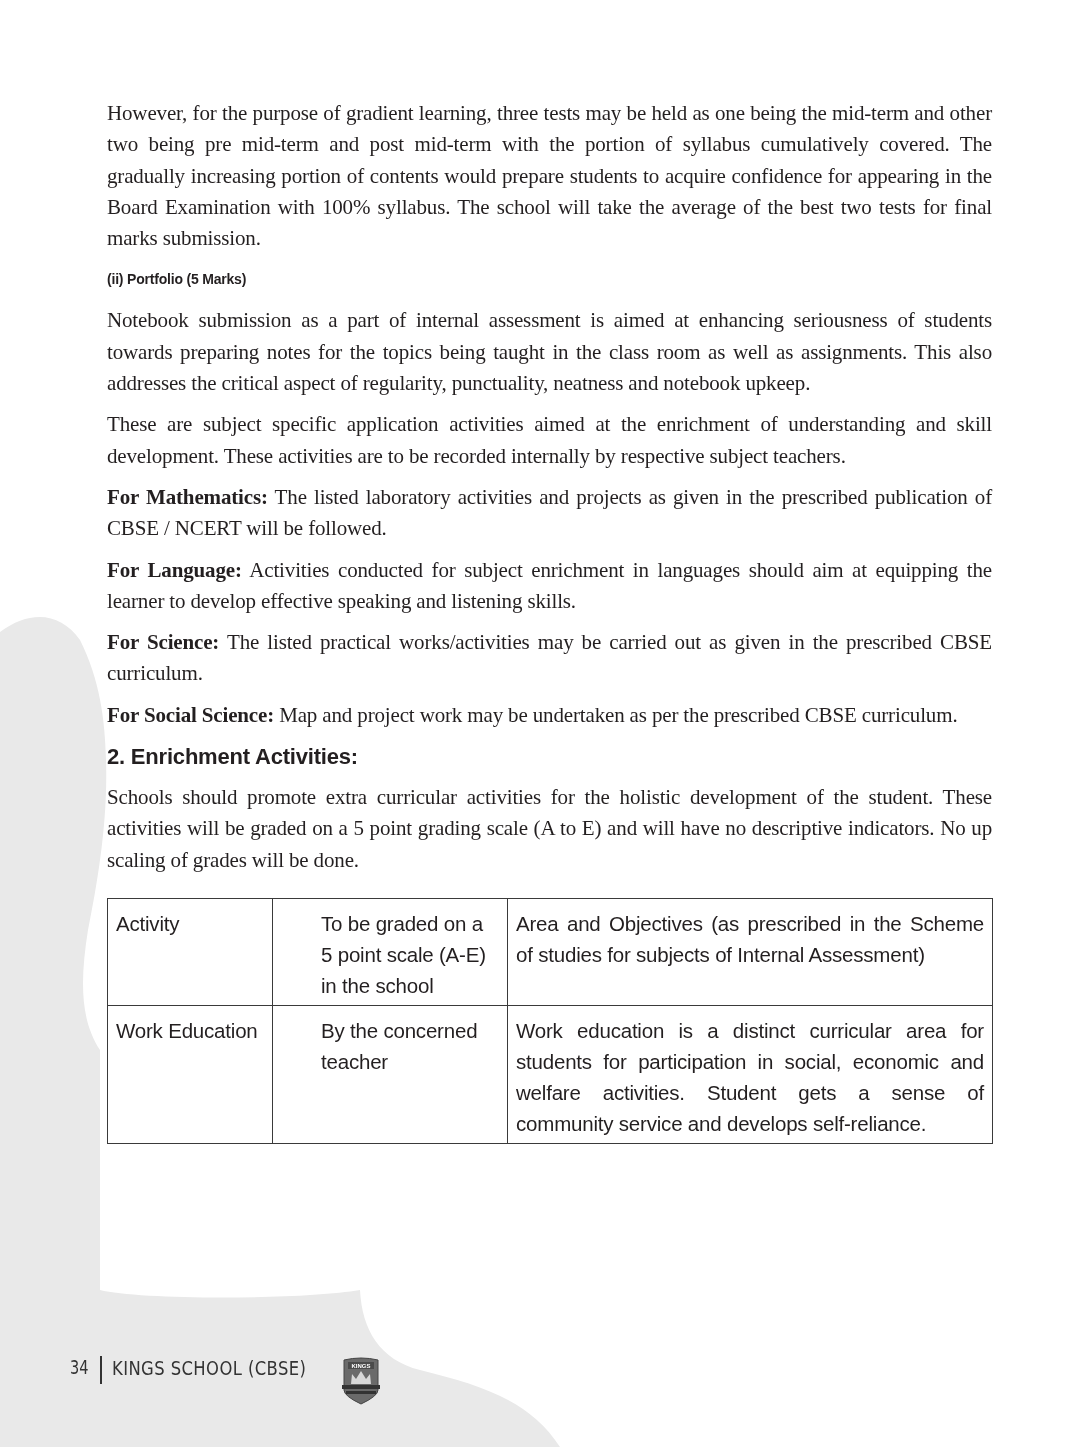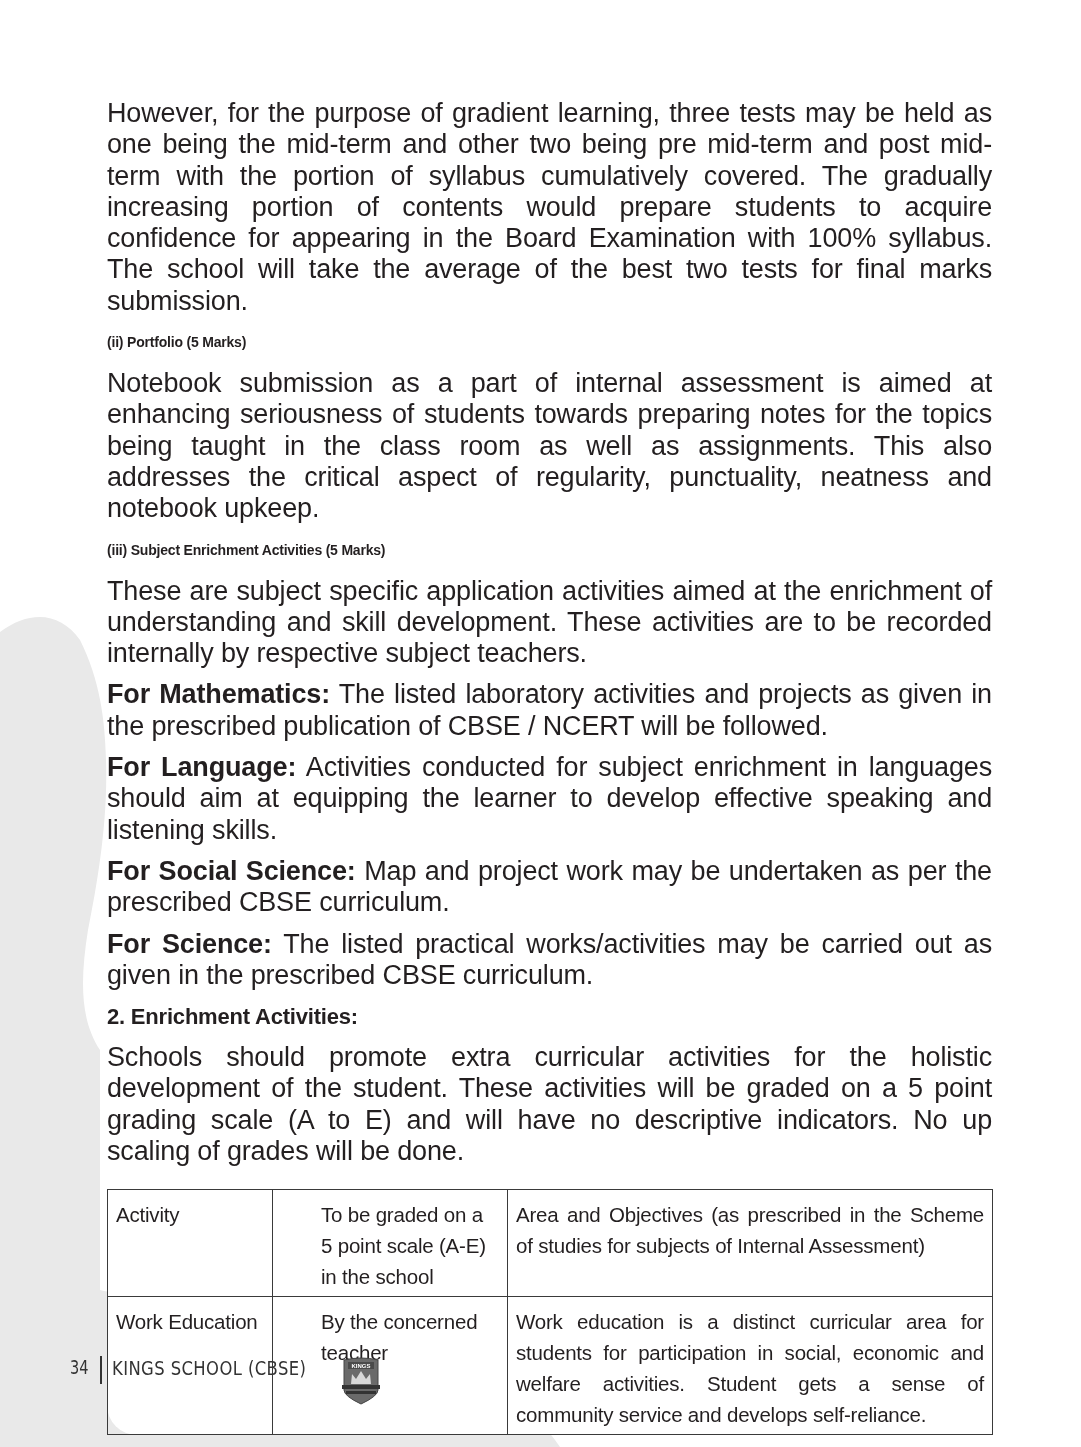--- a/index.html
+++ b/index.html
@@ -7,22 +7,22 @@
       width: 1081px; height: 1447px; position: relative; overflow: hidden;
       background: #ffffff;
       font-family: "Liberation Sans", "DejaVu Sans", sans-serif;
       color: #231f20;
     }
     .bg-shape { position: absolute; left: 0; top: 0; width: 1081px; height: 1447px; z-index: 0; }
     .content {
       position: absolute; left: 107px; top: 98px; width: 885px; z-index: 1;
     }
     p.body {
-      margin: 0 0 10px 0; font-size: 27px; line-height: 31.3px;
-      text-align: justify; letter-spacing: -0.15px;
+      margin: 0 0 10px 0; font-size: 21px; line-height: 31.3px;
+      text-align: justify; letter-spacing: -0.15px; font-family: Liberation Serif, serif;
     }
     p.body b { font-weight: bold; }
     h3.sub {
       margin: 0 0 10px 0; font-size: 14px; line-height: 31px; font-weight: bold;
       letter-spacing: -0.2px;
     }
     h2.sec {
       margin: 0 0 10px 0; font-size: 22px; line-height: 31px; font-weight: bold;
       letter-spacing: -0.2px;
     }
@@ -51,27 +51,26 @@
 <svg class="bg-shape" viewBox="0 0 1081 1447" preserveAspectRatio="none">
   <path d="M0,632 C30,610 60,612 80,640 C100,680 105,720 106,760 C108,820 98,880 88,930 C80,980 80,1020 100,1050 L100,1290 C140,1300 300,1300 360,1290 C362,1330 380,1360 420,1370 C480,1385 530,1400 560,1447 L0,1447 Z" fill="#e9e9e9"></path>
 </svg>
 
 <div class="content">
   <p class="body">However, for the purpose of gradient learning, three tests may be held as one being the mid-term and other two being pre mid-term and post mid-term with the portion of syllabus cumulatively covered. The gradually increasing portion of contents would prepare students to acquire confidence for appearing in the Board Examination with 100% syllabus. The school will take the average of the best two tests for final marks submission.</p>
 
   <h3 class="sub">(ii)  Portfolio (5 Marks)</h3>
   <p class="body">Notebook submission as a part of internal assessment is aimed at enhancing seriousness of students towards preparing notes for the topics being taught in the class room as well as assignments. This also addresses the critical aspect of regularity, punctuality, neatness and notebook upkeep.</p>
 
-  <h3 class="sub">(iii) Subject Enrichment Activities (5 Marks)</h3>
   <p class="body">These are subject specific application activities aimed at the enrichment of understanding and skill development. These activities are to be recorded internally by respective subject teachers.</p>
 
   <p class="body"><b>For Mathematics:</b><span>  The listed laboratory activities and projects as given in the prescribed publication of CBSE / NCERT will be followed.</span></p>
   <p class="body"><b>For Language:</b><span> Activities conducted for subject enrichment in languages should aim at equipping the learner to develop effective speaking and listening skills.</span></p>
+  <p class="body"><b>For Science:</b><span> The listed practical works/activities may be carried out as given in the prescribed CBSE curriculum.</span></p>
   <p class="body"><b>For Social Science:</b><span> Map and project work may be undertaken as per the prescribed CBSE curriculum.</span></p>
-  <p class="body"><b>For Science:</b><span> The listed practical works/activities may be carried out as given in the prescribed CBSE curriculum.</span></p>
 
   <h2 class="sec">2. Enrichment Activities:</h2>
   <p class="body">Schools should promote extra curricular activities for the holistic development of the student. These activities will be graded on a 5 point grading scale (A to E) and will have no descriptive indicators. No up scaling of grades will be done.</p>
 
   <table class="act">
     <tbody>
         <tr>
       <td class="c1">Activity</td>
       <td class="c2">To be graded on a 5 point scale (A-E) in the school</td>
       <td class="c3">Area and Objectives (as prescribed in the Scheme of studies for subjects of Internal Assessment)</td>

